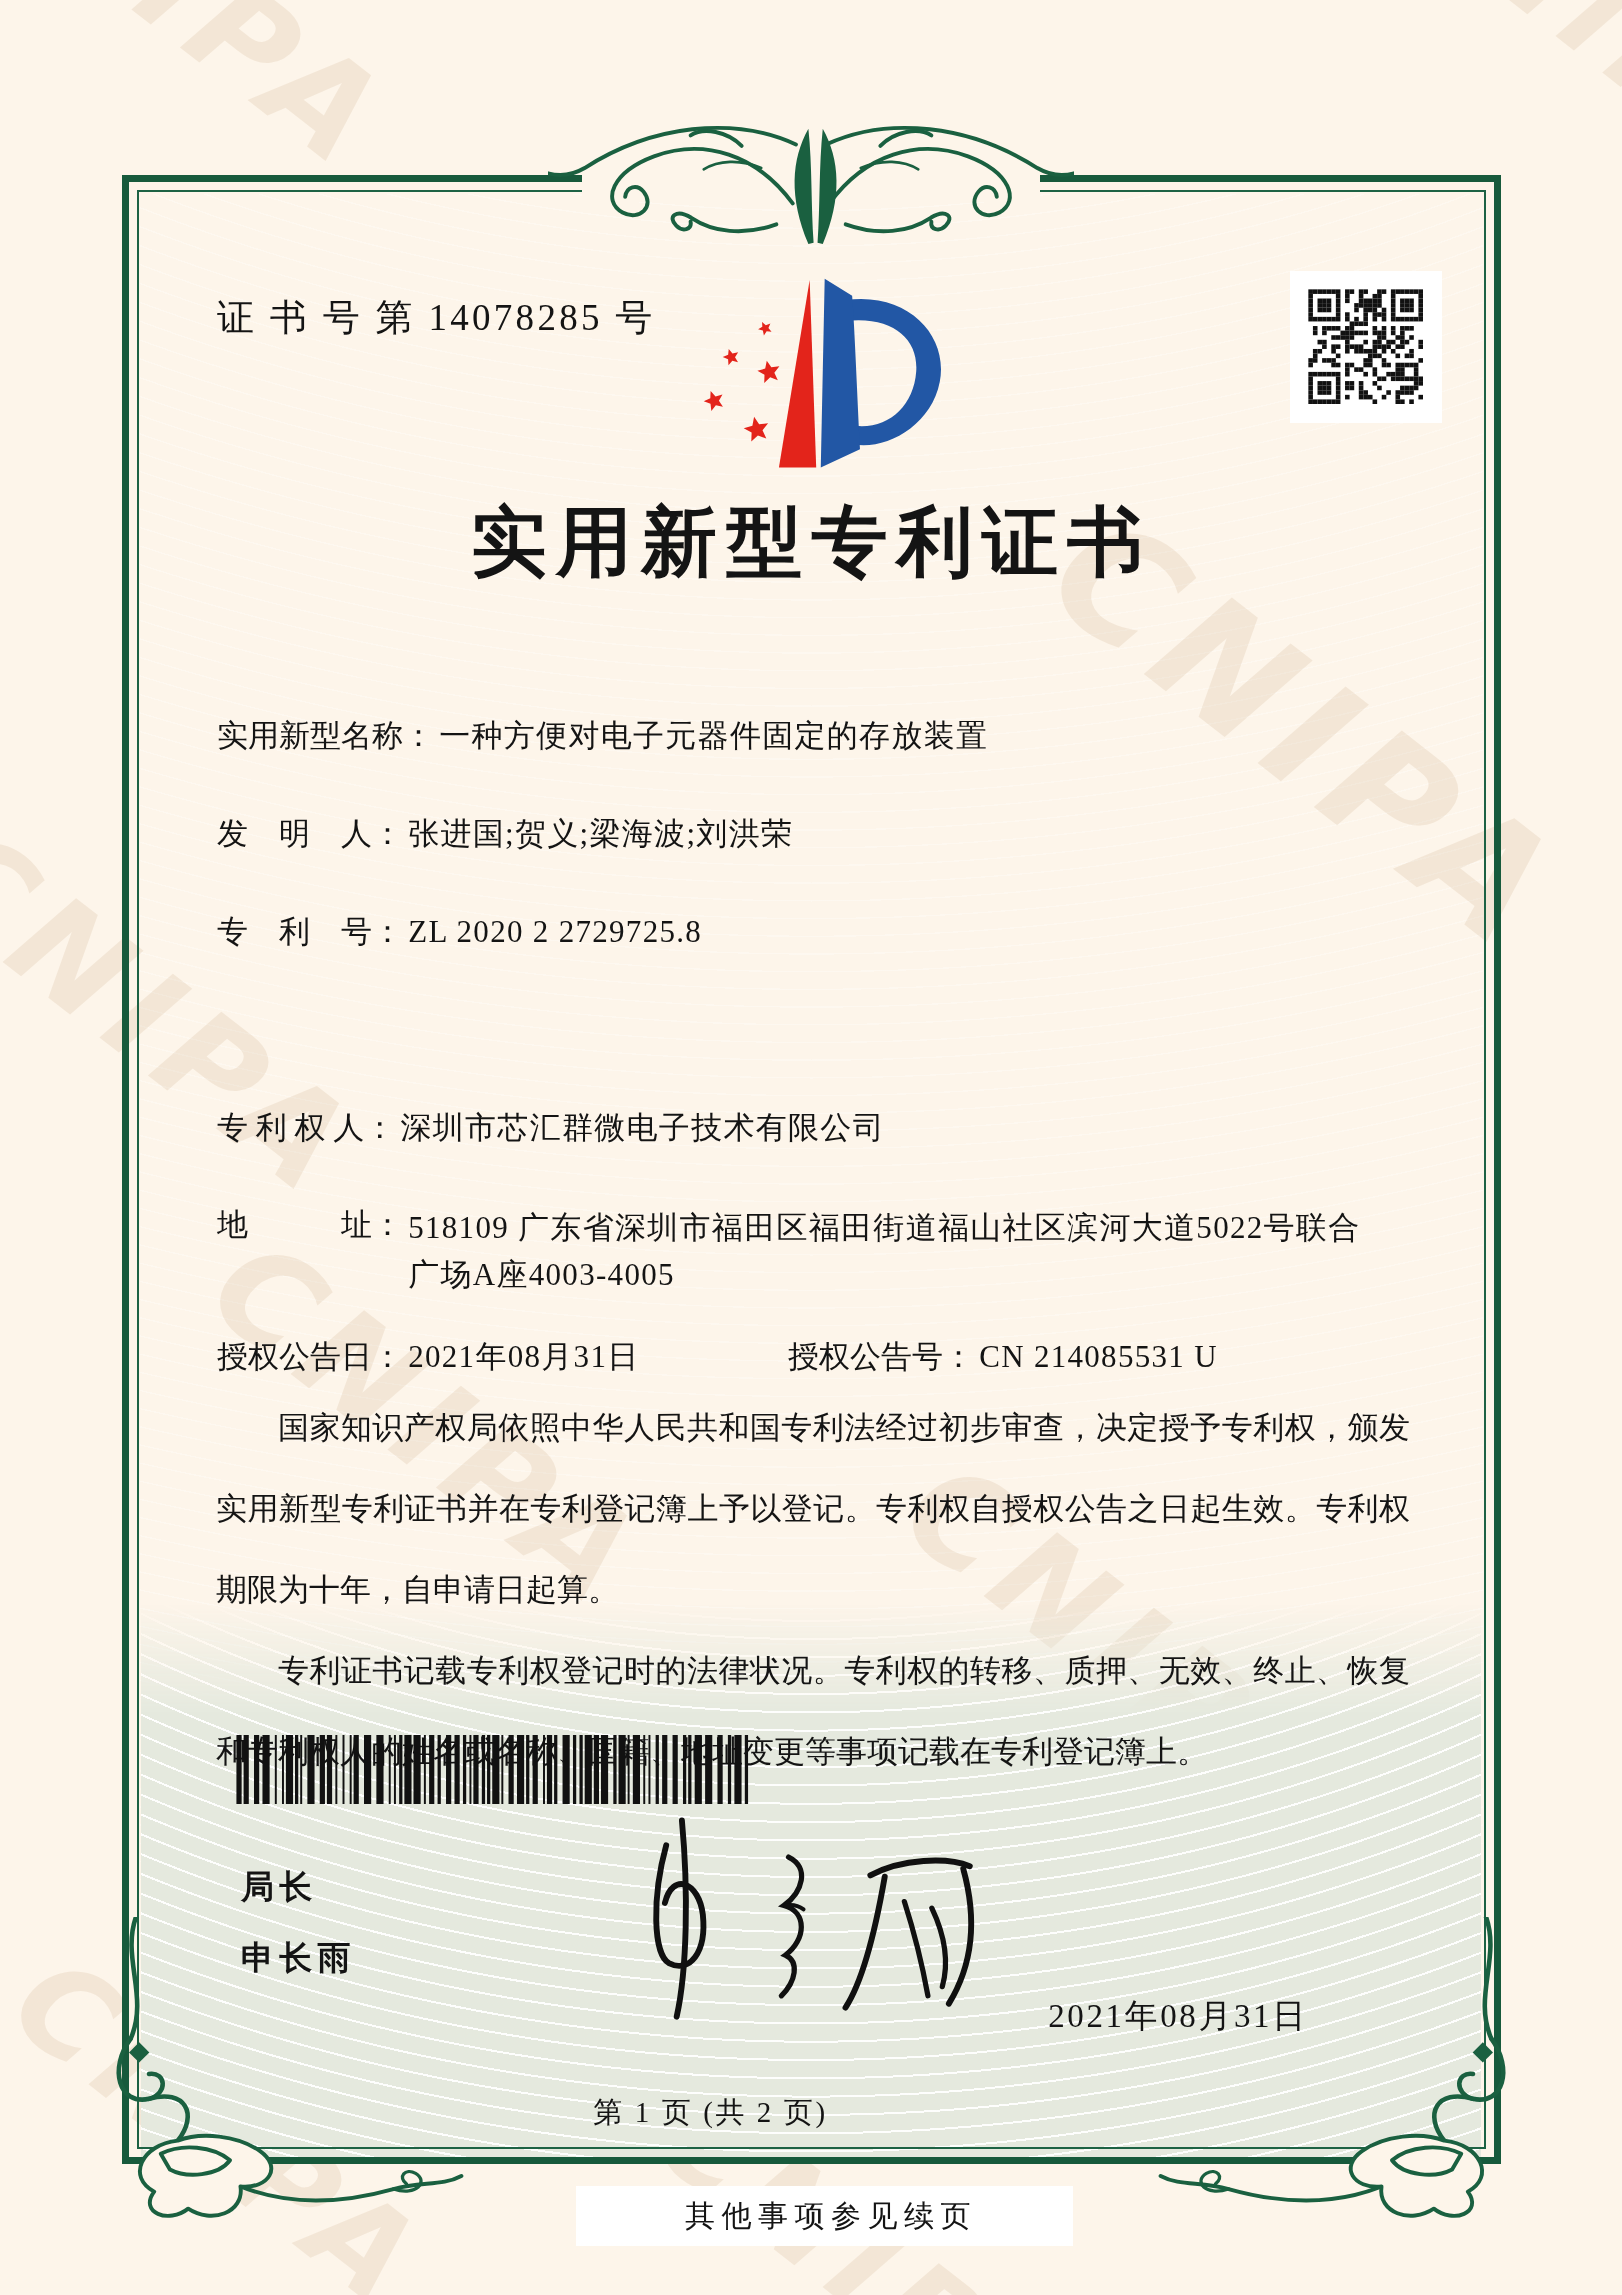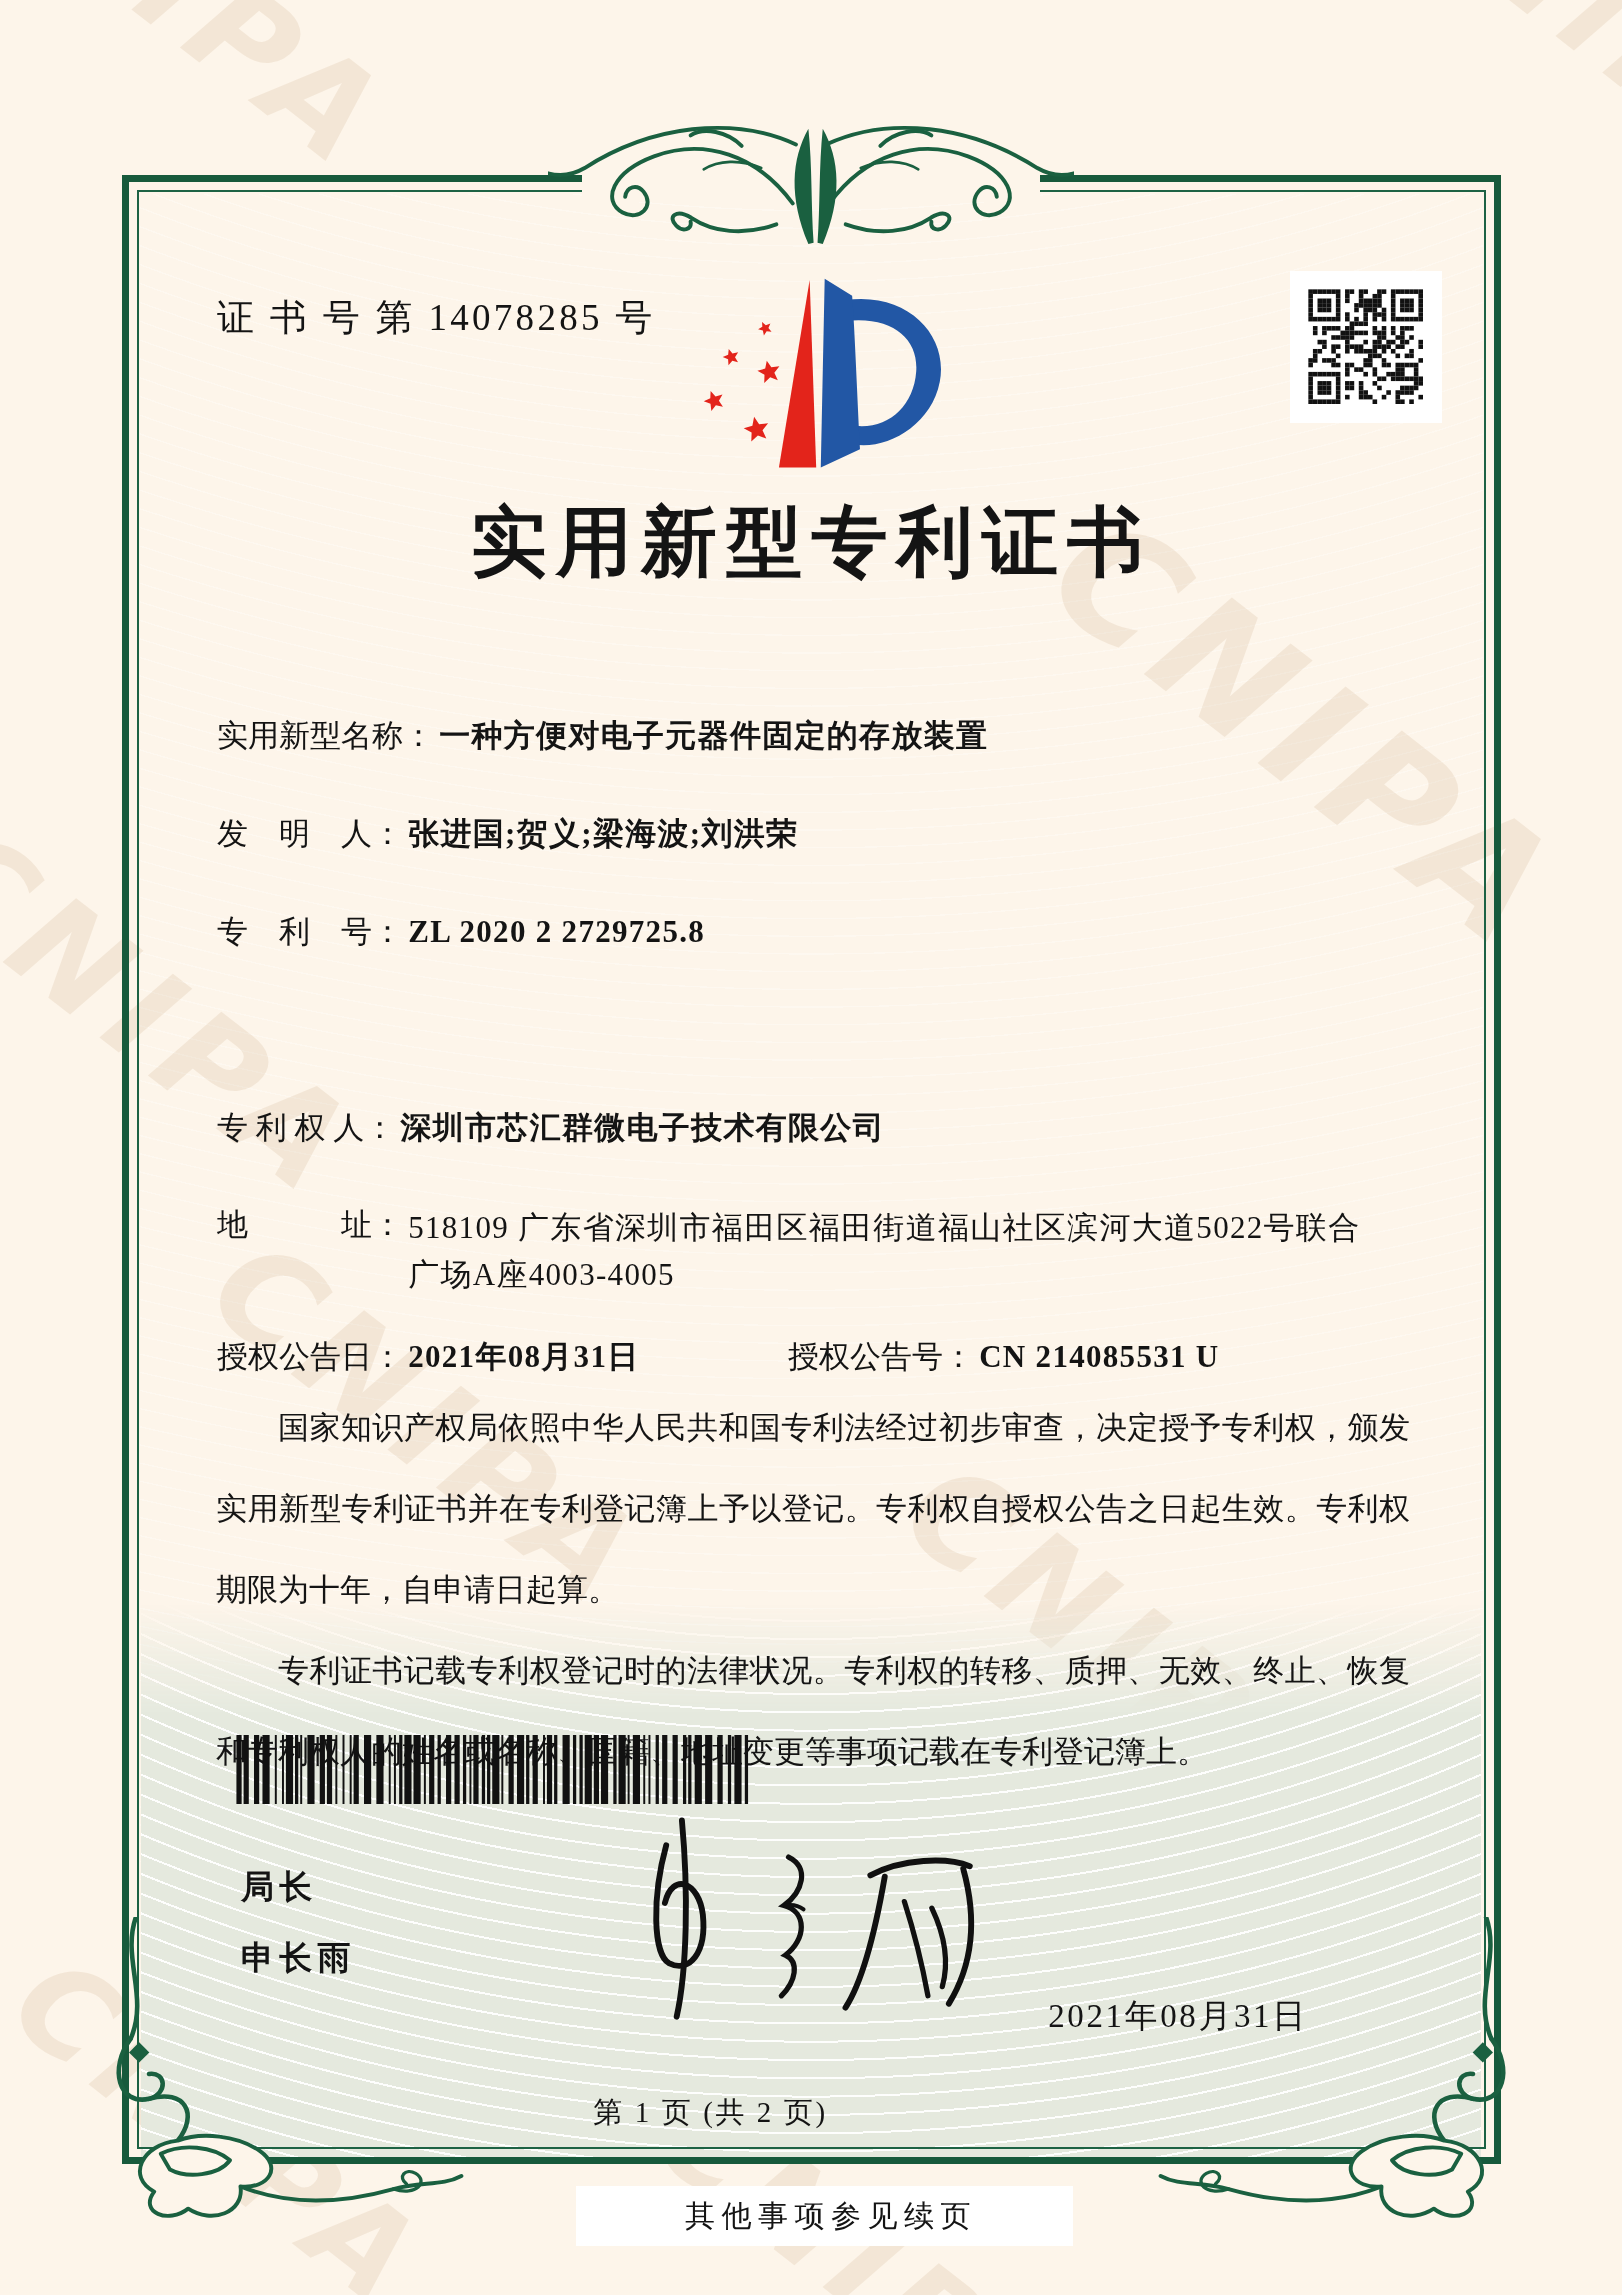--- a/index.html
+++ b/index.html
@@ -60,21 +60,21 @@
   }
   .title{
     position:absolute;left:0;top:492px;width:1623px;text-align:center;
     font-size:76px;font-weight:bold;letter-spacing:9.2px;z-index:5;
   }
   
   .field-row{
     position:absolute;left:217px;width:1197px;font-size:31px;z-index:5;white-space:nowrap;
   }
   .flabel{display:inline-block;}
-  .fvalue{display:inline-block;margin-left:5.2px;letter-spacing:1.3px;font-weight:bold;}
+  .fvalue{display:inline-block;margin-left:5.2px;letter-spacing:1.3px;}
   .addr-val{display:inline-block;vertical-align:top;margin-left:5.2px;letter-spacing:1.3px;
     line-height:47px;white-space:normal;width:955px;}
   .grant2{position:absolute;left:571px;top:0;}
   
   .body-text{
     position:absolute;left:216px;top:1387px;width:1194px;z-index:5;
     font-size:31px;line-height:81px;text-align:justify;
   }
   .body-text p{margin:0;text-indent:2em;}
   

